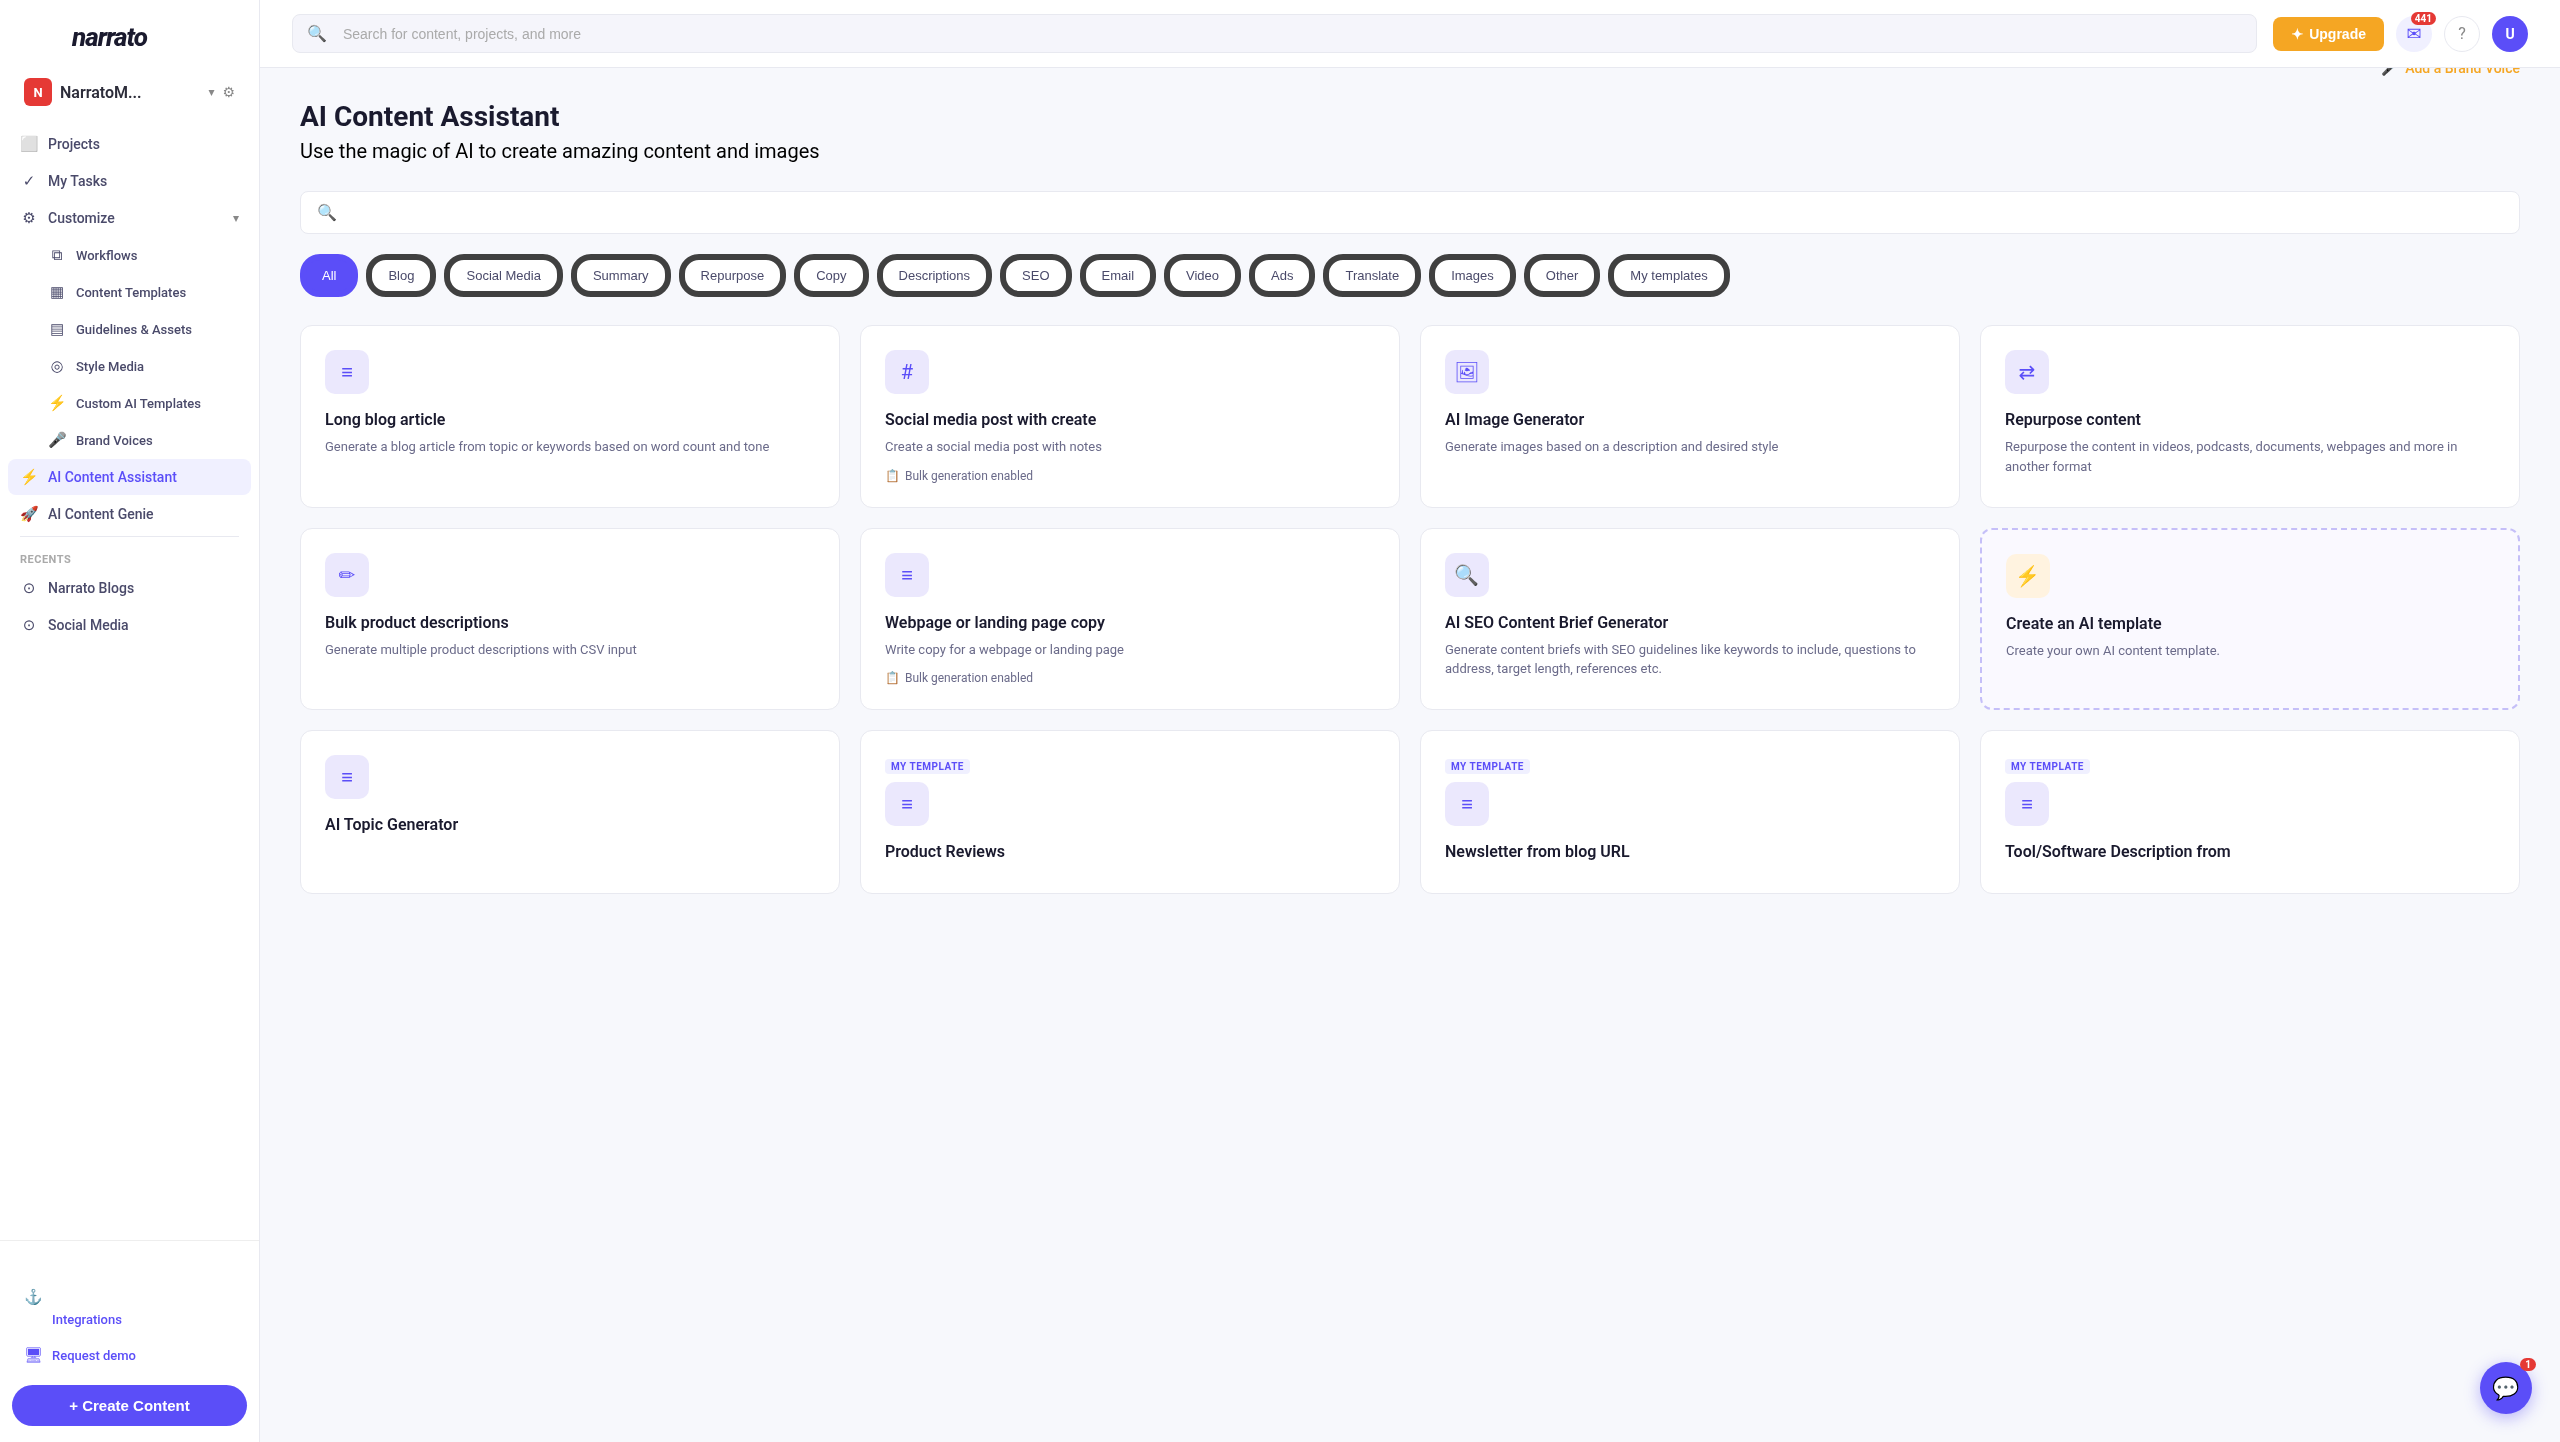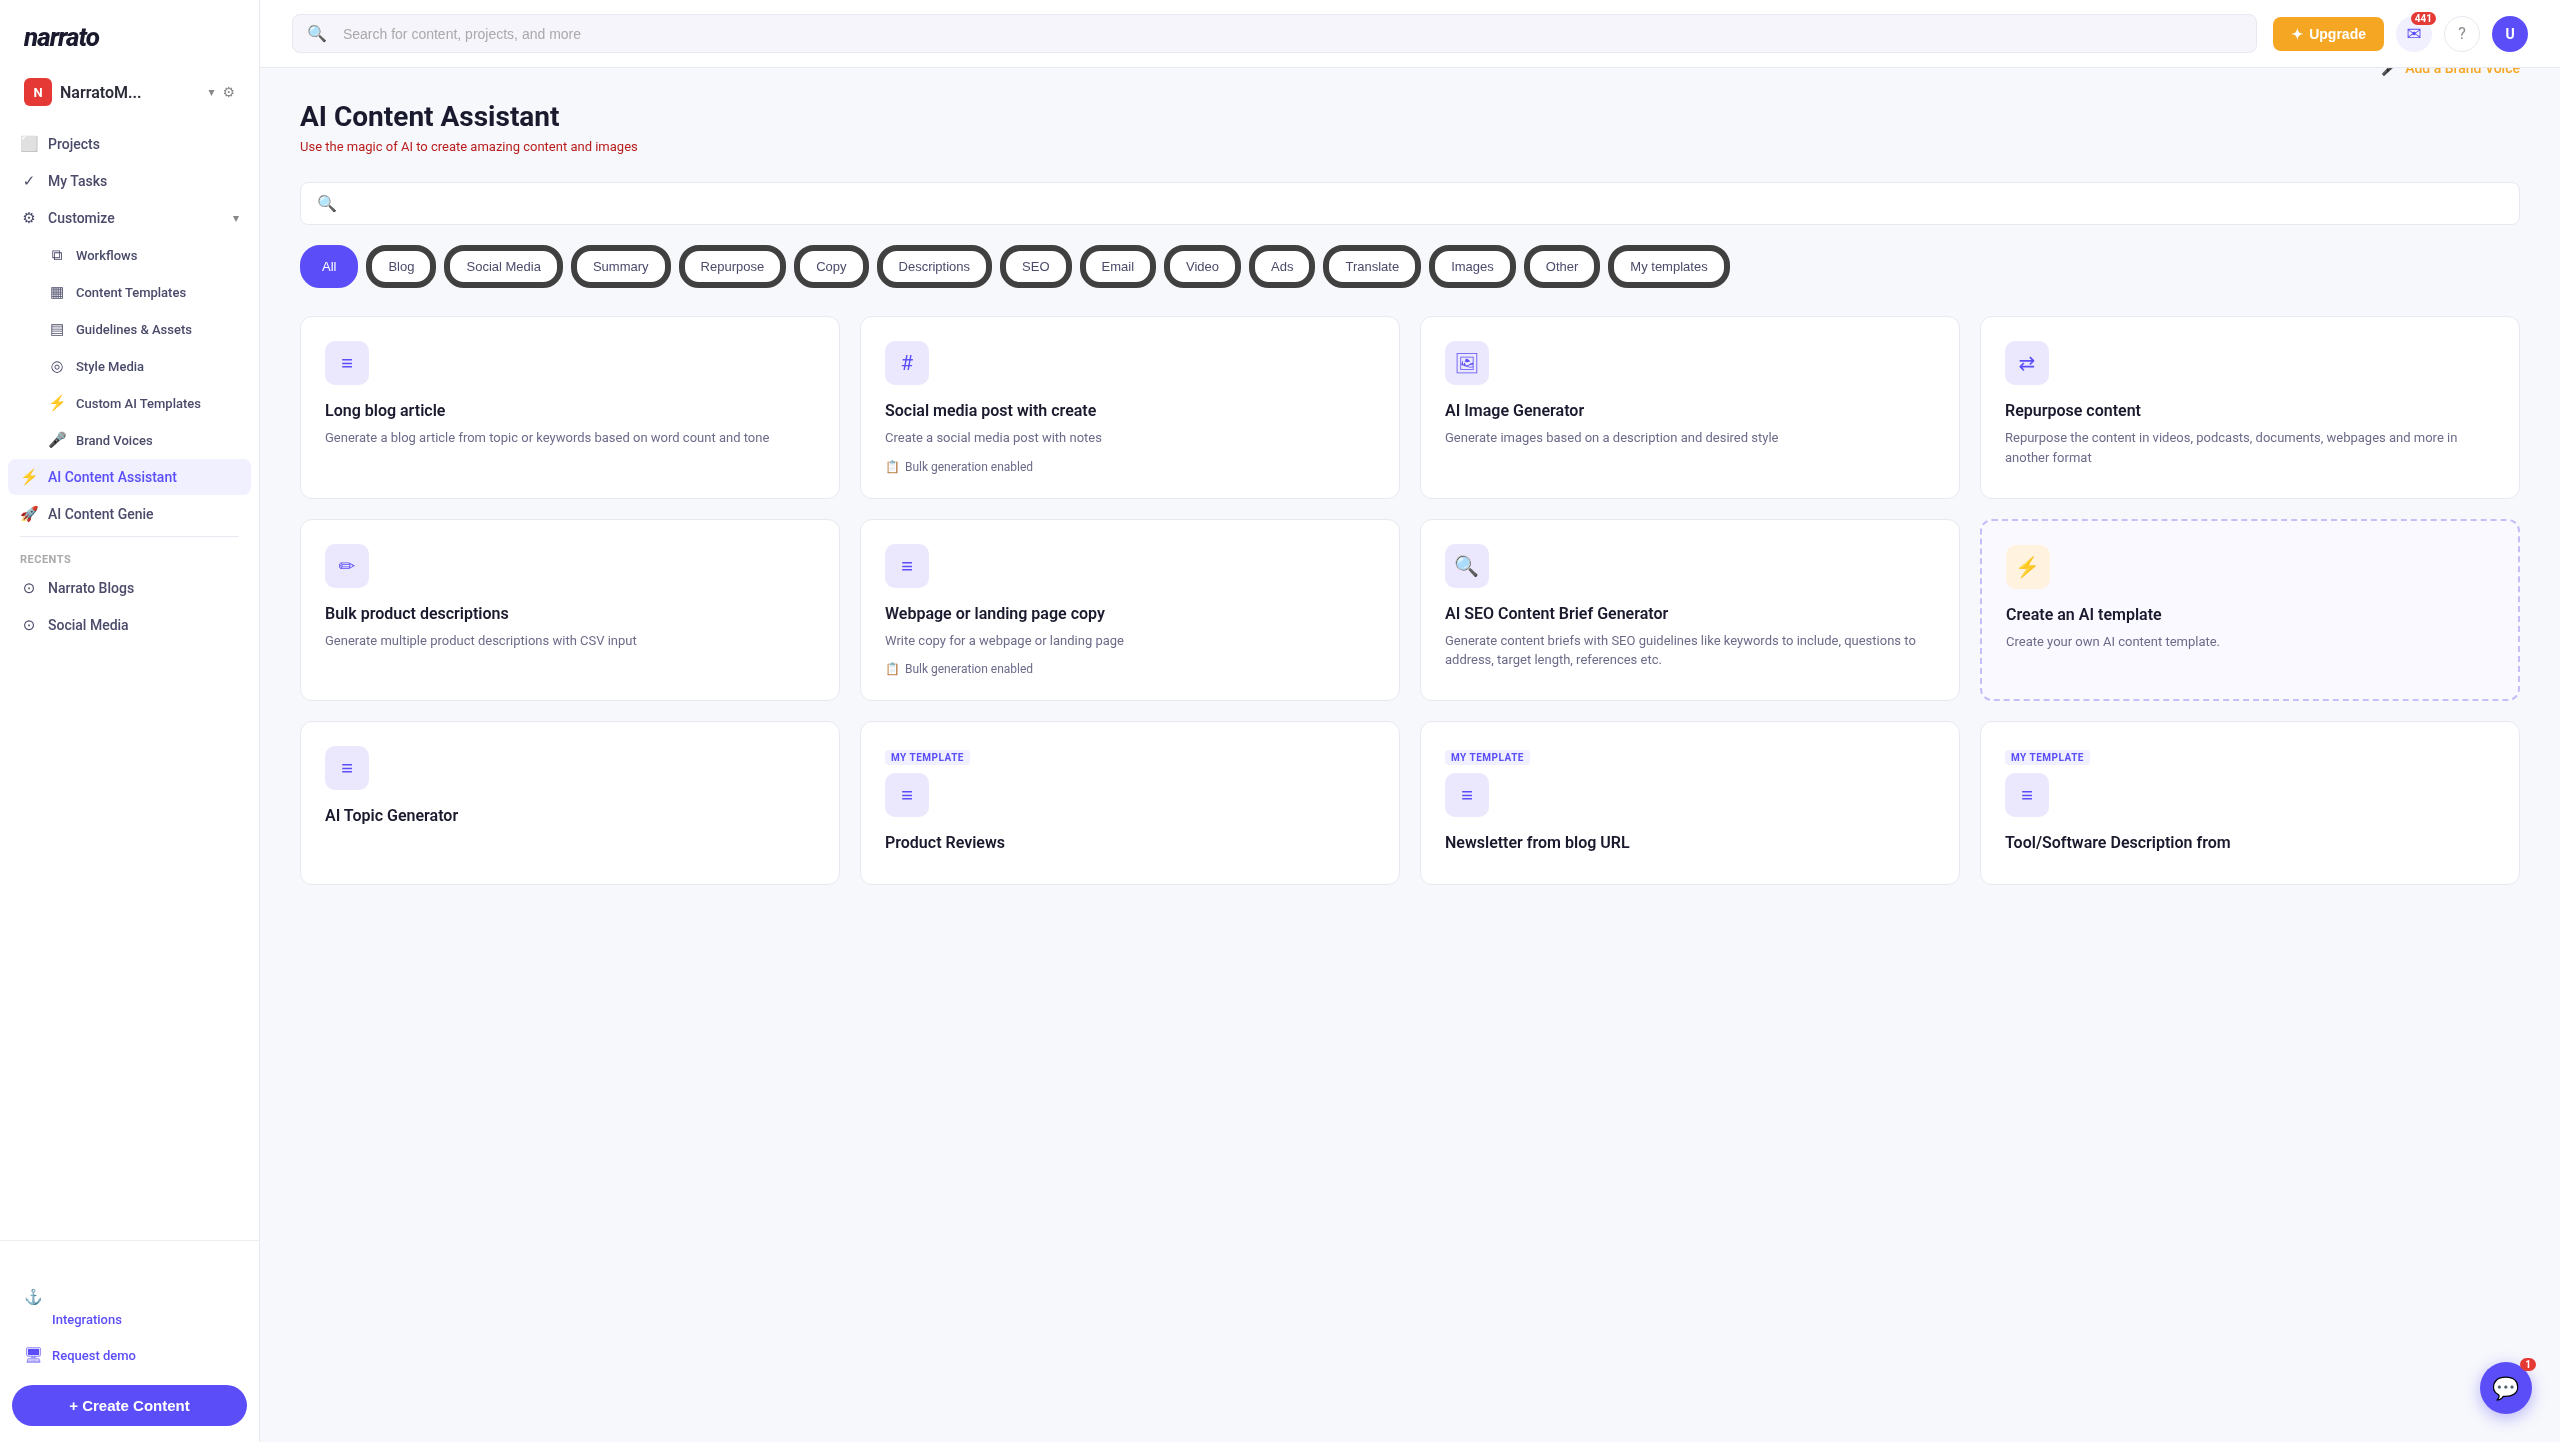--- a/index.html
+++ b/index.html
@@ -16,21 +16,21 @@
       padding: 0;
       overflow-y: auto;
     }
     .sidebar-logo {
       padding: 22px 24px 18px;
       font-size: 26px;
       font-weight: 800;
       color: #1a1a2e;
       letter-spacing: -1px;
     }
-    .sidebar-logo span { font-style: italic; }
+    .sidebar-logo span { font-style: italic; margin-left: 48px; }
     .sidebar-account {
       display: flex;
       align-items: center;
       gap: 8px;
       padding: 8px 16px;
       margin: 0 8px 8px;
       border-radius: 8px;
       cursor: pointer;
     }
     .account-avatar {
@@ -157,21 +157,21 @@
       color: #fff; font-size: 14px; font-weight: 700;
       cursor: pointer;
       overflow: hidden;
     }
 
     
     .page-content { padding: 32px 40px; }
 
     .page-header { margin-bottom: 28px; }
     .page-title { font-size: 28px; font-weight: 700; color: #1a1a2e; margin-bottom: 6px; }
-    .page-subtitle { font-size: 13px; color: #b91c1c; }
+    .page-subtitle { font-size: 20px; color: #000000; }
     .brand-voice-link {
       display: flex; align-items: center; gap: 6px;
       color: #f5a623; font-size: 14px; font-weight: 500;
       cursor: pointer; float: right; margin-top: -40px;
     }
 
     .use-case-search {
       display: flex; align-items: center; gap: 10px;
       background: #fff;
       border: 1px solid #e8e9f0;

